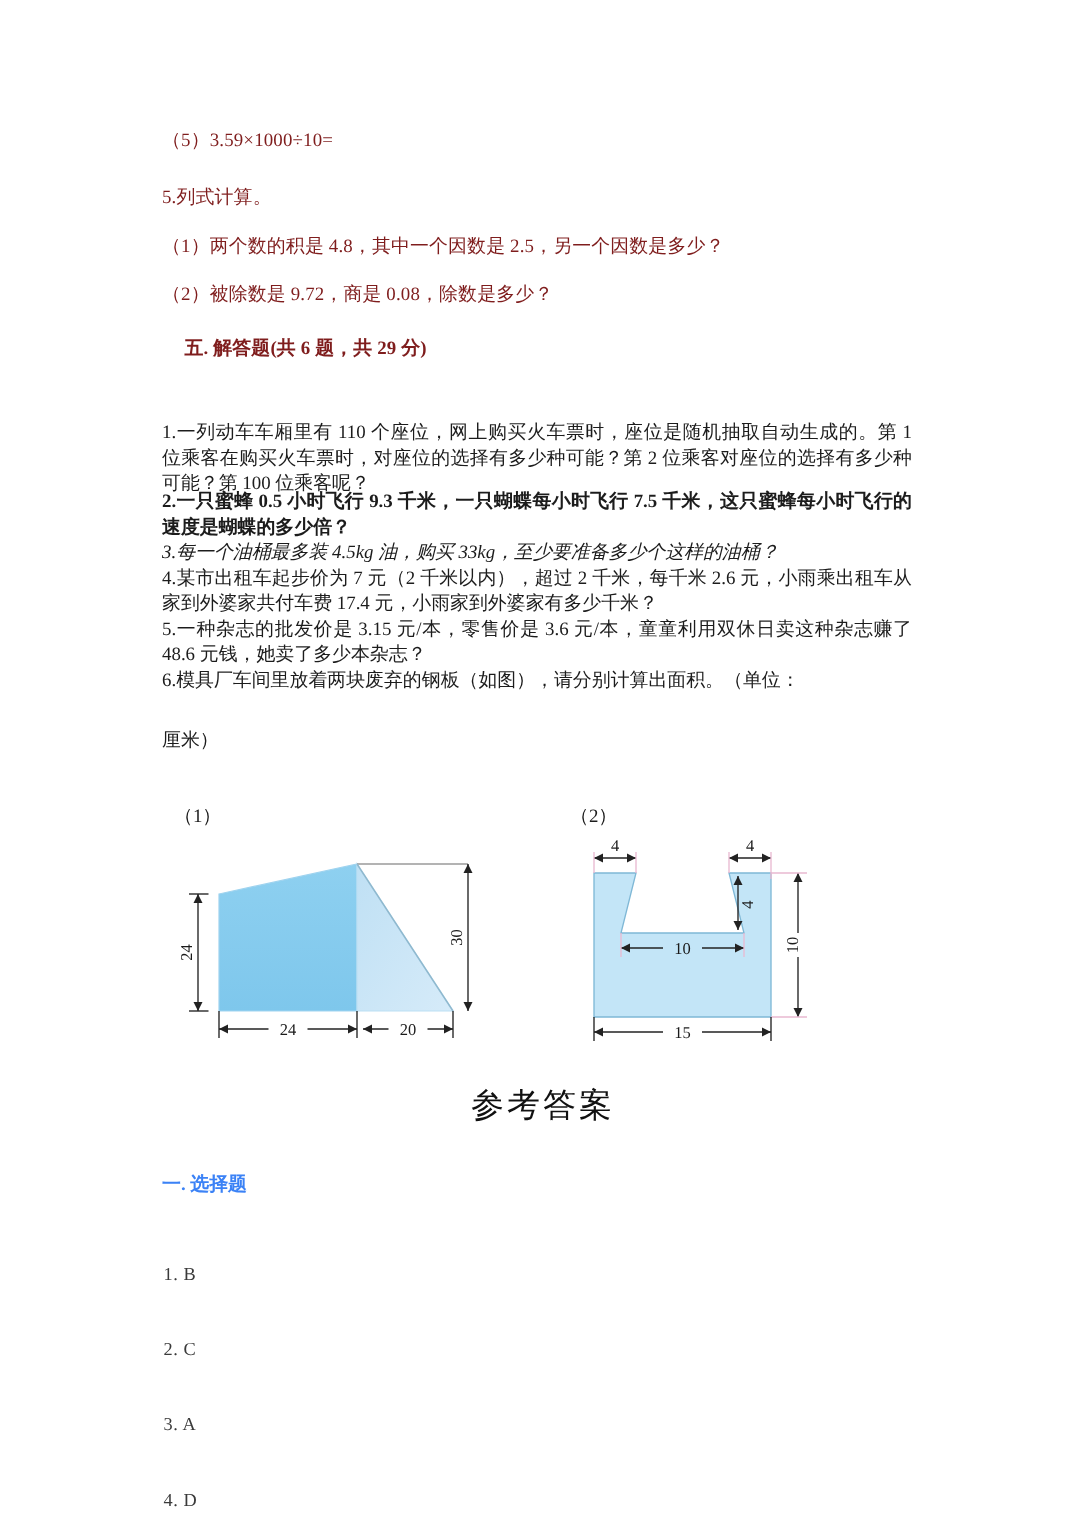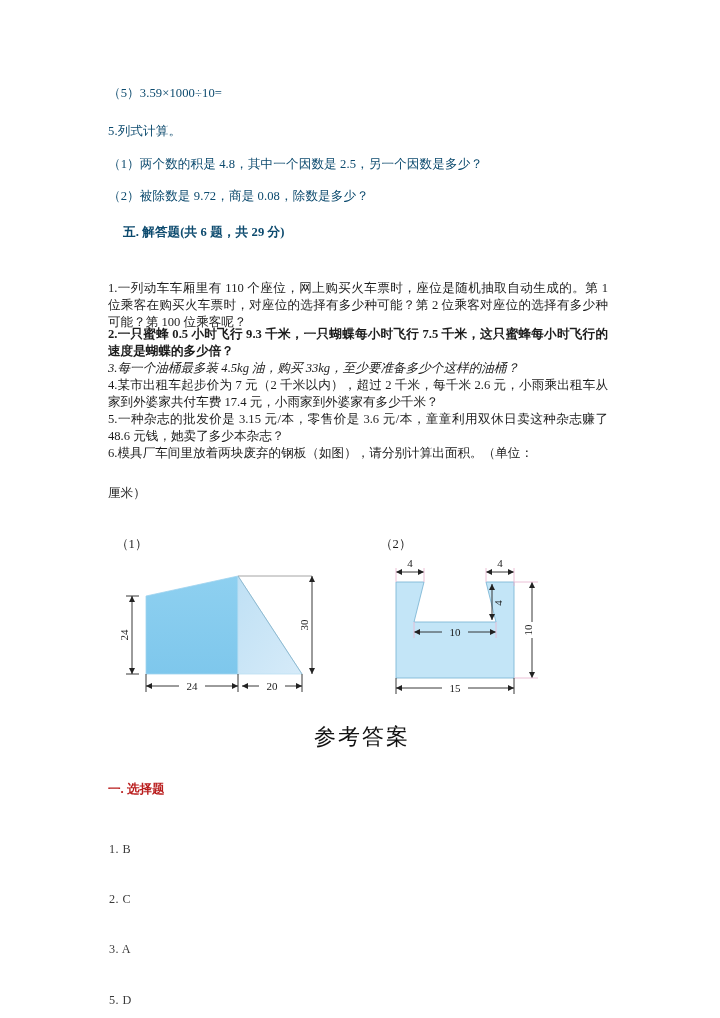--- a/index.html
+++ b/index.html
@@ -27,21 +27,21 @@
     left: 108px;
     top: 0;
     width: 508px;
   }
 
   
   .line {
     font-size: 12.6px;
     line-height: 16px;
     letter-spacing: 0.1px;
-    color: #0c4a6e;
+    color: #7f1d1d;
     white-space: pre-wrap;
   }
   .para {
     font-size: 12.6px;
     line-height: 17.2px;
     color: #1c1c1c;
     text-align: justify;
     text-justify: inter-ideograph;
   }
   .bold {
@@ -106,21 +106,21 @@
     color: #111;
     font-family: "Liberation Serif", "DejaVu Serif", serif;
     letter-spacing: 2px;
   }
   .ans-sec-hdr {
     position: absolute;
     top: 781px;
     left: 0;
     font-size: 12.6px;
     font-weight: bold;
-    color: #b91c1c;
+    color: #3b82f6;
   }
   .ans-list {
     position: absolute;
     top: 809px;
     left: 1px;
   }
   .ans-item {
     font-size: 12.2px;
     line-height: 19.2px;
     color: #3a3a3a;
@@ -267,19 +267,19 @@
         </div>
       </div>
     </div>
 
     <div class="ans-title">参考答案</div>
     <div class="ans-sec-hdr">一. 选择题</div>
     <div class="ans-list">
       <div class="ans-item">1. B</div>
       <div class="ans-item">2. C</div>
       <div class="ans-item">3. A</div>
-      <div class="ans-item">5. D</div>
+      <div class="ans-item">4. D</div>
       <div class="ans-item">5. B</div>
       <div class="ans-item">6. C</div>
     </div>
 
   </div>
 </div>
 
 </body></html>

